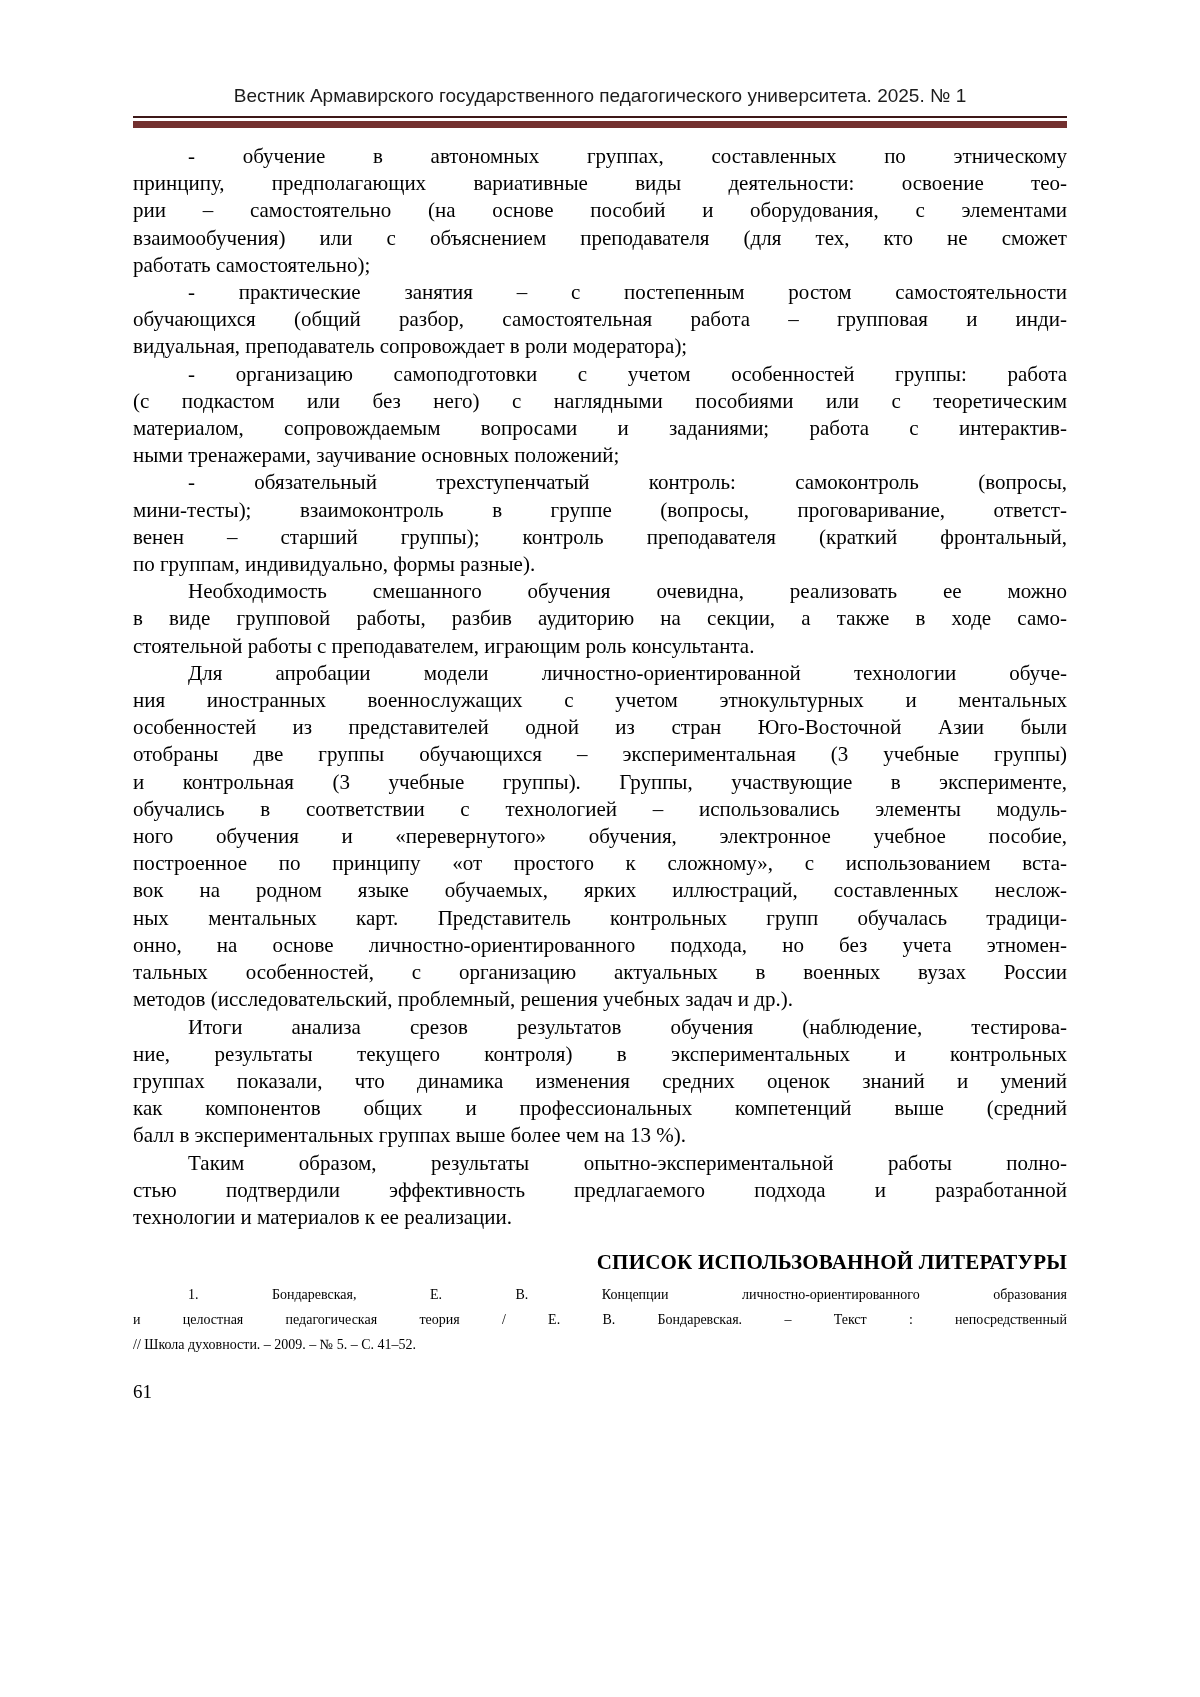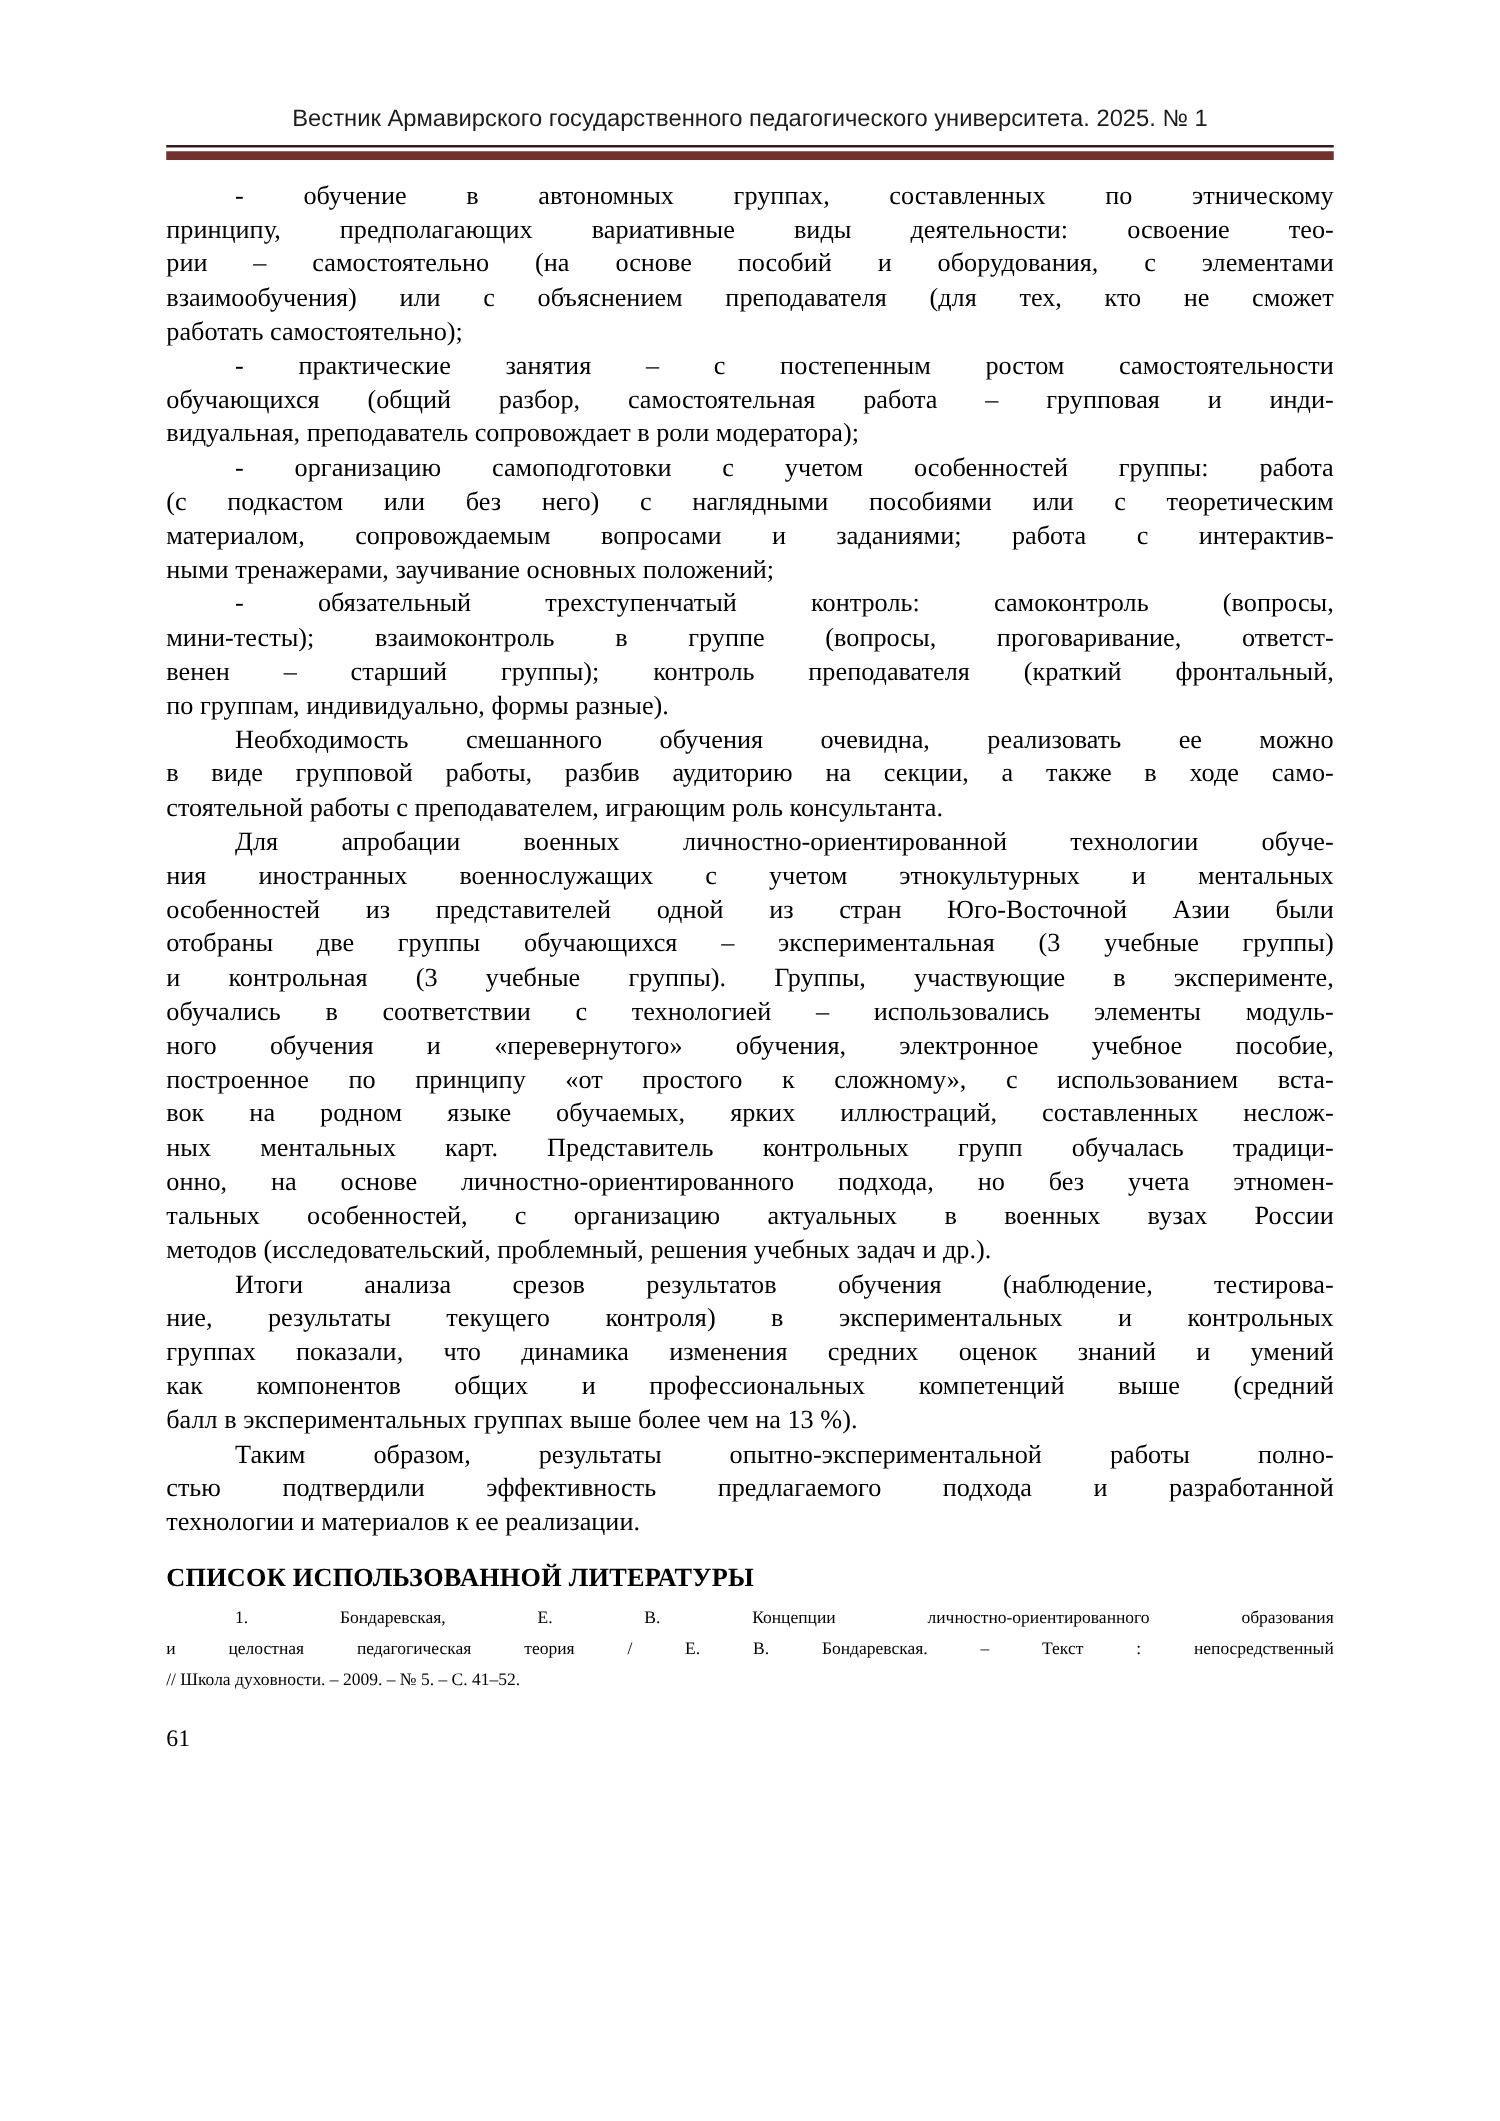--- a/index.html
+++ b/index.html
@@ -35,21 +35,21 @@
   .line {
     text-align: justify;
     text-align-last: justify;
     white-space: nowrap;
   }
   .line.last { text-align-last: left; }
   .line.first { padding-left: 55px; box-sizing: border-box; }
   .bib-heading {
     font-size: 21px;
     font-weight: bold;
-    text-align: left;
+    text-align: right;
     margin: 19px 0 7px 0;
     letter-spacing: 0.2px;
   }
   .bib {
     font-size: 14px;
     line-height: 25px;
   }
   .bib .line.first { padding-left: 55px; }
   .page-number {
     text-align: left;
@@ -92,21 +92,21 @@
         <div class="line">мини-тесты); взаимоконтроль в группе (вопросы, проговаривание, ответст-</div>
         <div class="line">венен – старший группы); контроль преподавателя (краткий фронтальный,</div>
         <div class="line last">по группам, индивидуально, формы разные).</div>
       </div>
       <div class="para">
         <div class="line first">Необходимость смешанного обучения очевидна, реализовать ее можно</div>
         <div class="line">в виде групповой работы, разбив аудиторию на секции, а также в ходе само-</div>
         <div class="line last">стоятельной работы с преподавателем, играющим роль консультанта.</div>
       </div>
       <div class="para">
-        <div class="line first">Для апробации военных личностно-ориентированной технологии обуче-</div>
+        <div class="line first">Для апробации модели личностно-ориентированной технологии обуче-</div>
         <div class="line">ния иностранных военнослужащих с учетом этнокультурных и ментальных</div>
         <div class="line">особенностей из представителей одной из стран Юго-Восточной Азии были</div>
         <div class="line">отобраны две группы обучающихся – экспериментальная (3 учебные группы)</div>
         <div class="line">и контрольная (3 учебные группы). Группы, участвующие в эксперименте,</div>
         <div class="line">обучались в соответствии с технологией – использовались элементы модуль-</div>
         <div class="line">ного обучения и «перевернутого» обучения, электронное учебное пособие,</div>
         <div class="line">построенное по принципу «от простого к сложному», с использованием вста-</div>
         <div class="line">вок на родном языке обучаемых, ярких иллюстраций, составленных неслож-</div>
         <div class="line">ных ментальных карт. Представитель контрольных групп обучалась традици-</div>
         <div class="line">онно, на основе личностно-ориентированного подхода, но без учета этномен-</div>

